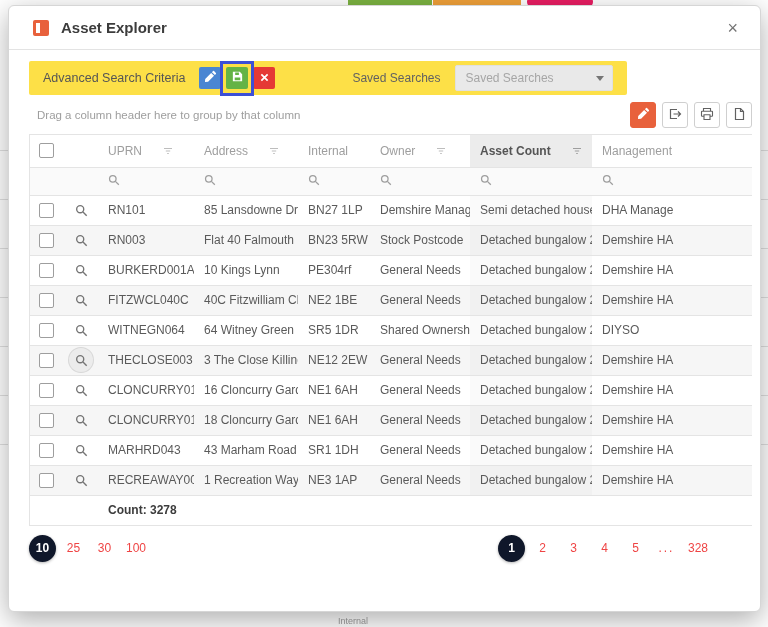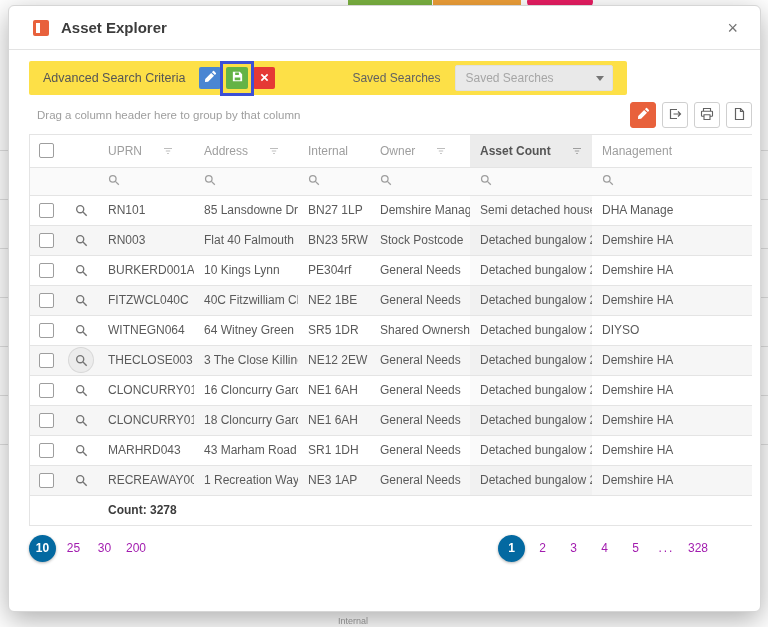--- a/index.html
+++ b/index.html
@@ -132,24 +132,24 @@
   }
   .lens-btn.focused { background:#ececec; box-shadow:0 0 0 1px #d8d8d8; }
   tfoot td { height:30px; font-weight:bold; color:#3c3c3c; border-bottom:1px solid #e4e4e4; }
 
   
   .pager-row { margin-top:9px; display:flex; align-items:center; }
   .page-group { display:flex; align-items:center; gap:4px; }
   .page-group.right { margin-left:auto; margin-right:40px; }
   .page-btn {
     min-width:27px; height:27px; display:inline-flex; align-items:center; justify-content:center;
-    font-size:12px; color:#a21caf; cursor:pointer; padding:0 4px; border-radius:50%;
+    font-size:12px; color:#ef4444; cursor:pointer; padding:0 4px; border-radius:50%;
   }
   .page-btn.selected {
-    background:#0369a1; color:#fff; font-weight:bold; box-shadow:0 1px 3px rgba(0,0,0,.3);
+    background:#0f172a; color:#fff; font-weight:bold; box-shadow:0 1px 3px rgba(0,0,0,.3);
   }
   .page-btn.ellipsis { letter-spacing:2px; cursor:default; }
 </style>
 </head>
 <body>
 
 <div class="bg-lines"></div>
 <span class="bg-bar green"></span>
 <span class="bg-bar orange"></span>
 <span class="bg-pill"></span>
@@ -512,21 +512,21 @@
             </tr>
         </tfoot>
       </table>
     </div>
 
     <div class="pager-row">
       <div class="page-group">
           <div class="page-btn selected">10</div>
           <div class="page-btn">25</div>
           <div class="page-btn">30</div>
-          <div class="page-btn">200</div>
+          <div class="page-btn">100</div>
         </div>
       <div class="page-group right">
           <div class="page-btn selected">1</div>
           <div class="page-btn">2</div>
           <div class="page-btn">3</div>
           <div class="page-btn">4</div>
           <div class="page-btn">5</div>
           <div class="page-btn ellipsis">...</div>
           <div class="page-btn">328</div>
         </div>

